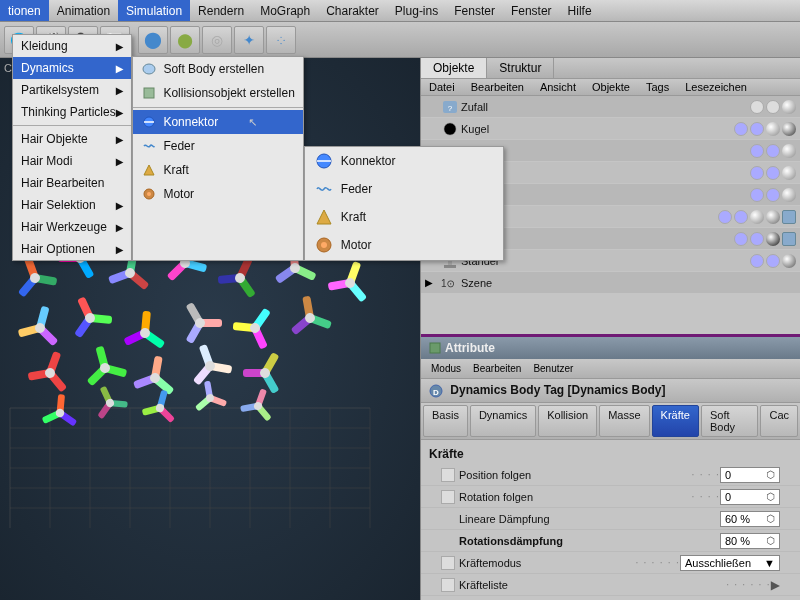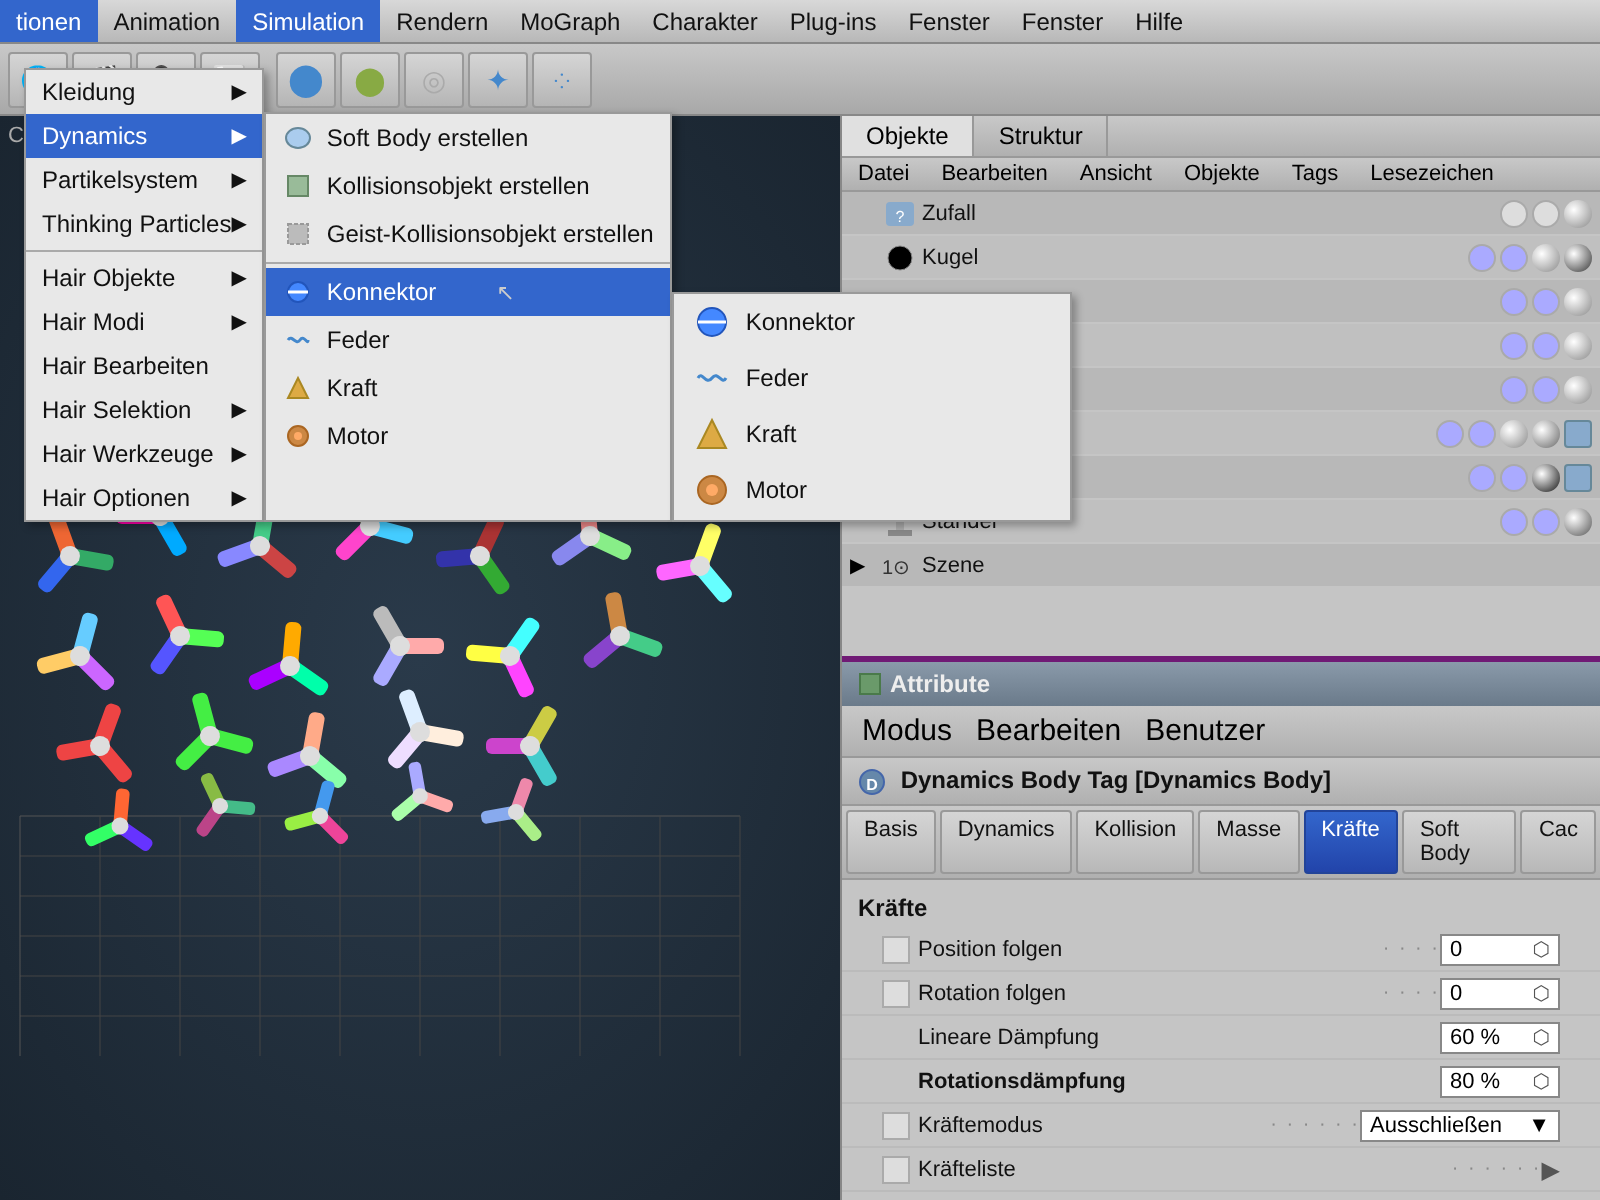--- a/index.html
+++ b/index.html
@@ -379,28 +379,20 @@
         </span>
         <span>Soft Body erstellen</span>
       </div>
       <div class="dyn-item">
         <span class="dyn-icon">
           <svg width="14" height="14">
               <rect x="2" y="2" width="10" height="10" fill="#99bb99" stroke="#668866" stroke-width="1"></rect>
             </svg>
         </span>
         <span>Kollisionsobjekt erstellen</span>
-      </div>
-      <div class="dyn-item">
-        <span class="dyn-icon">
-          <svg width="14" height="14">
-              <rect x="2" y="2" width="10" height="10" fill="#bbbbbb" stroke="#999" stroke-width="1" stroke-dasharray="2,1"></rect>
-            </svg>
-        </span>
-        <span>Geist-Kollisionsobjekt erstellen</span>
       </div>
       <div class="menu-separator"></div>
       <div class="dyn-item active" style="background:#3366cc; color:white;">
         <span class="dyn-icon">
           <svg width="14" height="14">
               <circle cx="7" cy="7" r="5" fill="#4488ff" stroke="#2255bb" stroke-width="1"></circle>
               <line x1="2" y1="7" x2="12" y2="7" stroke="white" stroke-width="1.5"></line>
             </svg>
         </span>
         <span style="color:white;">Konnektor</span>
@@ -772,21 +764,21 @@
       </div>
     </div>
 
     <div class="attr-panel">
       <div class="attr-header">
         <svg width="12" height="12" style="margin-right:4px;">
             <rect x="1" y="1" width="10" height="10" fill="#6a9a6a" stroke="#4a7a4a" stroke-width="1"></rect>
           </svg>
         <span>Attribute</span>
       </div>
-      <div style="display:flex; background:linear-gradient(to bottom,#c8c8c8,#b0b0b0); padding:2px 4px; border-bottom:1px solid #999; font-size:15px;">
+      <div style="display:flex; background:linear-gradient(to bottom,#c8c8c8,#b0b0b0); padding:2px 4px; border-bottom:1px solid #999; font-size:10px;">
         <div style="padding:2px 6px; cursor:pointer;">Modus</div>
         <div style="padding:2px 6px; cursor:pointer;">Bearbeiten</div>
         <div style="padding:2px 6px; cursor:pointer;">Benutzer</div>
       </div>
       <div class="attr-title-bar">
         <svg width="14" height="14" style="display:inline-block; vertical-align:middle; margin-right:4px;">
           <circle cx="7" cy="7" r="6" fill="#6688aa" stroke="#4466aa" stroke-width="1"></circle>
           <text x="7" y="11" text-anchor="middle" font-size="8" fill="white" font-weight="bold">D</text>
         </svg>
         <span>Dynamics Body Tag [Dynamics Body]</span>

